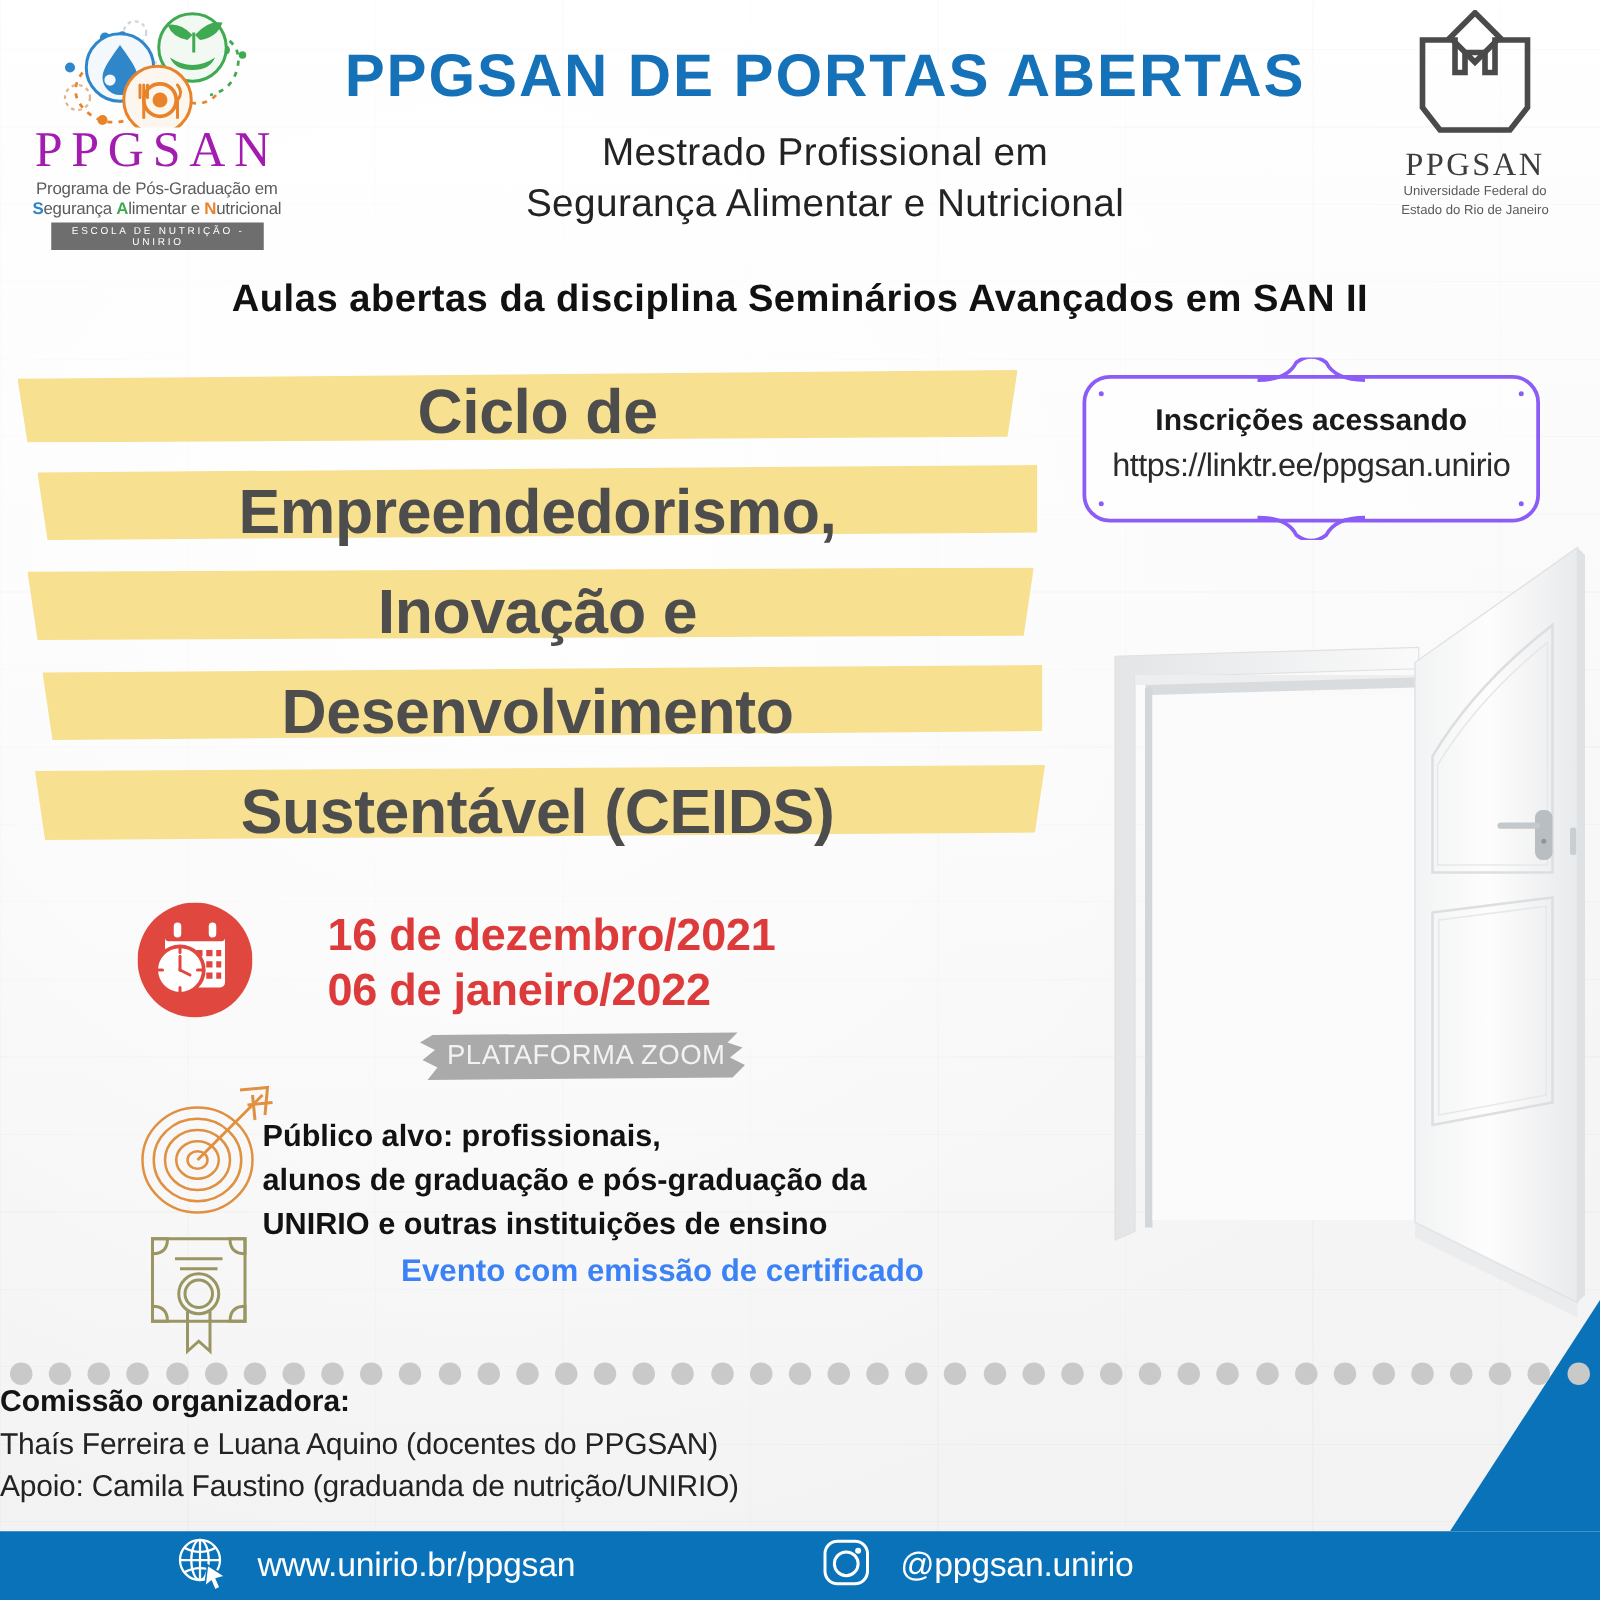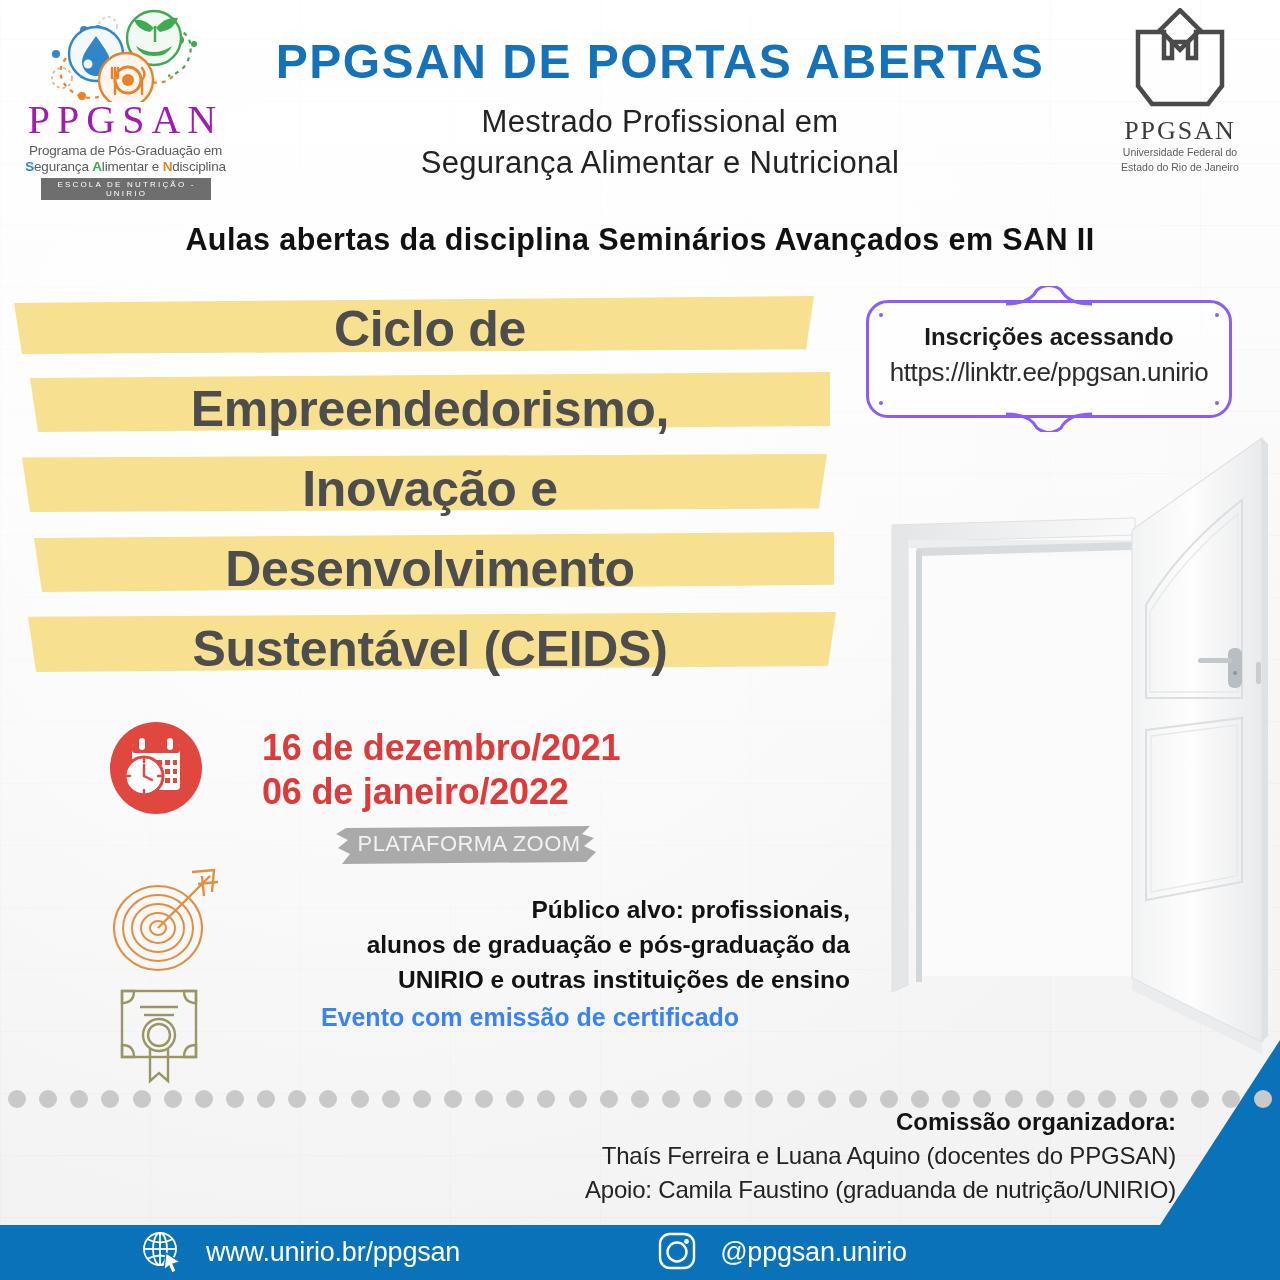--- a/index.html
+++ b/index.html
@@ -129,38 +129,38 @@
   .ribbon{ position:absolute; left:336px; top:824px; z-index:5; }
   .ribbon-label{
     position:absolute; left:0; top:0; width:266px; height:40px;
     display:flex; align-items:center; justify-content:center;
     color:#f2f2f2; font-size:22px; letter-spacing:.4px;
   }
 
   
   .target-icon{ position:absolute; left:106px; top:866px; width:118px; height:112px; z-index:5; }
   .audience{
-    position:absolute; left:210px; top:892px; width:640px; text-align:right; z-index:5;
+    position:absolute; left:210px; top:892px; width:640px; text-align:left; z-index:5;
     font-size:24.5px; font-weight:700; color:#121212; line-height:1.43;
   }
   .cert-icon{ position:absolute; left:110px; top:985px; width:104px; height:100px; z-index:5; }
   .cert-text{
     position:absolute; left:210px; top:1003px; width:640px; text-align:center; z-index:5;
     font-size:25px; font-weight:700; color:#3b82f6;
   }
 
   
   .dots-row{
     position:absolute; left:0; top:1086px; width:1280px; height:26px; z-index:5;
     display:flex; align-items:center; justify-content:space-between; padding:0 8px;
   }
   .dots-row i{ width:18px; height:18px; border-radius:50%; background:#c9c9c9; display:block; }
 
   
-  .committee{ position:absolute; left:0; top:1108px; width:1176px; text-align:right; z-index:5; }
+  .committee{ position:absolute; left:0; top:1108px; width:1176px; text-align:left; z-index:5; }
   .committee h3{ font-size:24px; font-weight:700; color:#141414; }
   .committee p{ font-size:24px; color:#232323; margin-top:6px; letter-spacing:-0.2px;}
 
   
   .footer{
     position:absolute; left:0; bottom:0; width:1280px; height:55px; background:#0a72b8;
     z-index:7; display:flex; align-items:center;
   }
   .foot-item{ display:flex; align-items:center; }
   .foot-item.site{ margin-left:140px; }
@@ -255,21 +255,21 @@
           <circle cx="100" cy="74" r="27" fill="#fdf6ef" stroke="#e8832a" stroke-width="2.4"></circle>
           <circle cx="102" cy="74" r="13" fill="none" stroke="#e8832a" stroke-width="3"></circle>
           <circle cx="102" cy="74" r="6" fill="#e8832a"></circle>
           <path d="M86 62 l0 10 M89 62 l0 10 M92 62 l0 10 M89 72 l0 16" stroke="#e8832a" stroke-width="2.4" stroke-linecap="round"></path>
           <path d="M116 62 q5 6 0 12 l0 14" stroke="#e8832a" stroke-width="2.4" fill="none" stroke-linecap="round"></path>
         </g>
       </svg>
     </div>
     <div class="logo-wordmark">PPGSAN</div>
     <div class="logo-sub1">Programa de Pós-Graduação em</div>
-    <div class="logo-sub2"><b class="c-blue">S</b><span>egurança </span><b class="c-green">A</b><span>limentar e </span><b class="c-orange">N</b><span>disciplina</span></div>
+    <div class="logo-sub2"><b class="c-blue">S</b><span>egurança </span><b class="c-green">A</b><span>limentar e </span><b class="c-orange">N</b><span>utricional</span></div>
     <div class="logo-bar">ESCOLA DE NUTRIÇÃO - UNIRIO</div>
   </div>
 
   <div class="unirio-logo">
     <svg viewBox="0 0 160 104" width="160" height="104">
       <g fill="none" stroke="#4a4a4a" stroke-width="4.5">
         <rect x="66" y="8" width="28" height="28" transform="rotate(45 80 22)"></rect>
         <path d="M38 24 L64 24 L64 50 L72 50 L72 34 L88 34 L88 50 L96 50 L96 24 L122 24
                  L122 78 L108 96 L52 96 L38 78 Z"></path>
       </g>

